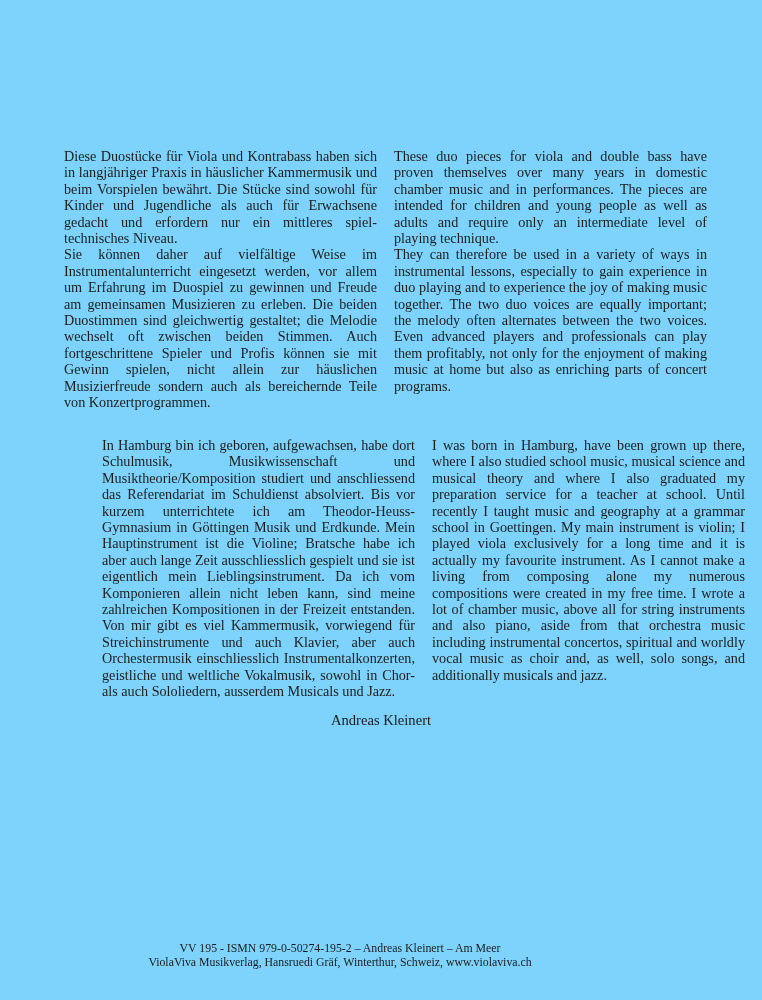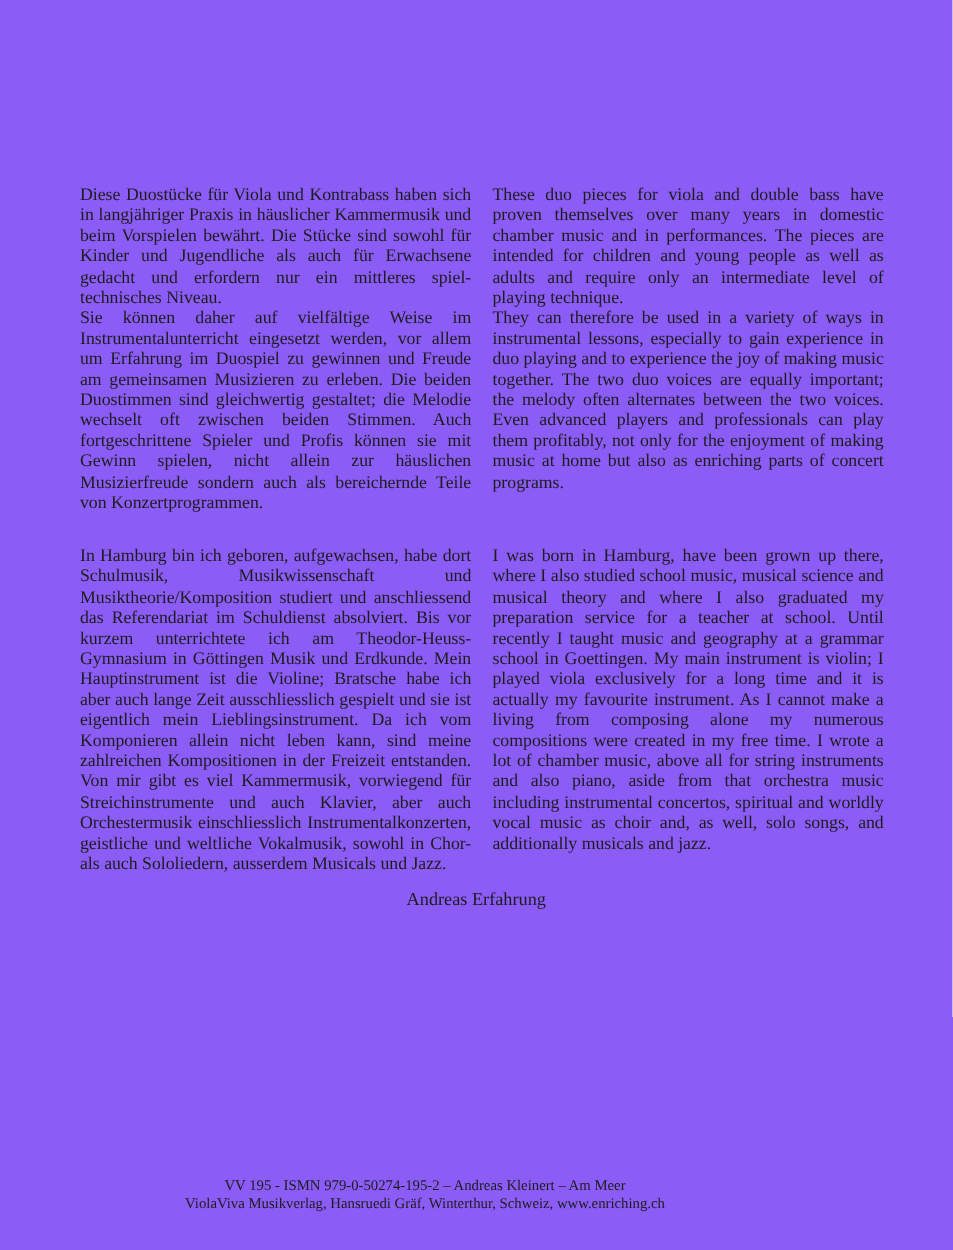--- a/index.html
+++ b/index.html
@@ -4,34 +4,34 @@
 <style>
   html, body {
     margin: 0;
     padding: 0;
     background: #ffffff;
   }
   .page {
     position: relative;
     width: 762px;
     height: 1000px;
-    background: #8b5cf6;
+    background: #7dd3fc;
     font-family: "Liberation Serif", serif;
     color: #1c1c1c;
     overflow: hidden;
   }
   .two-col-row {
     position: absolute;
     left: 64px;
     width: 643px;
     display: flex;
     gap: 17px;
   }
   .row-intro { top: 148px; }
-  .row-bio   { top: 437px; }
+  .row-bio   { top: 437px; margin-left: 38px; }
   .col {
     width: 313px;
     font-size: 14.2px;
     line-height: 16.4px;
     text-align: justify;
   }
   .col p {
     margin: 0;
     padding: 0;
   }
@@ -74,20 +74,20 @@
 
   <div class="two-col-row row-bio">
     <div class="col col-de" lang="de">
       <p>In Hamburg bin ich geboren, aufgewachsen, habe dort Schulmusik, Musikwissenschaft und Musiktheorie/Komposition studiert und anschliessend das Referendariat im Schuldienst absolviert. Bis vor kurzem unterrichtete ich am Theodor-Heuss-Gymnasium in Göttingen Musik und Erdkunde. Mein Hauptinstrument ist die Violine; Bratsche habe ich aber auch lange Zeit ausschliesslich gespielt und sie ist eigentlich mein Lieblingsinstrument. Da ich vom Komponieren allein nicht leben kann, sind meine zahlreichen Kompositionen in der Freizeit entstanden. Von mir gibt es viel Kammermusik, vorwiegend für Streichinstrumente und auch Klavier, aber auch Orchestermusik einschliesslich Instrumentalkonzerten, geistliche und weltliche Vokalmusik, sowohl in Chor- als auch Sololiedern, ausserdem Musicals und Jazz.</p>
     </div>
     <div class="col col-en" lang="en">
       <p>I was born in Hamburg, have been grown up there, where I also studied school music, musical science and musical theory and where I also graduated my preparation service for a teacher at school. Until recently I taught music and geography at a grammar school in Goettingen. My main instrument is violin; I played viola exclusively for a long time and it is actually my favourite instrument. As I cannot make a living from composing alone my numerous compositions were created in my free time. I wrote a lot of chamber music, above all for string instruments and also piano, aside from that orchestra music including instrumental concertos, spiritual and worldly vocal music as choir and, as well, solo songs, and additionally musicals and jazz.</p>
     </div>
   </div>
 
-  <div class="author-line">Andreas Erfahrung</div>
+  <div class="author-line">Andreas Kleinert</div>
 
   <div class="footer">
     <div>VV 195 - ISMN 979-0-50274-195-2 – Andreas Kleinert – Am Meer</div>
-    <div>ViolaViva Musikverlag, Hansruedi Gräf, Winterthur, Schweiz, www.enriching.ch</div>
+    <div>ViolaViva Musikverlag, Hansruedi Gräf, Winterthur, Schweiz, www.violaviva.ch</div>
   </div>
 
 </div>
 
 </body></html>

